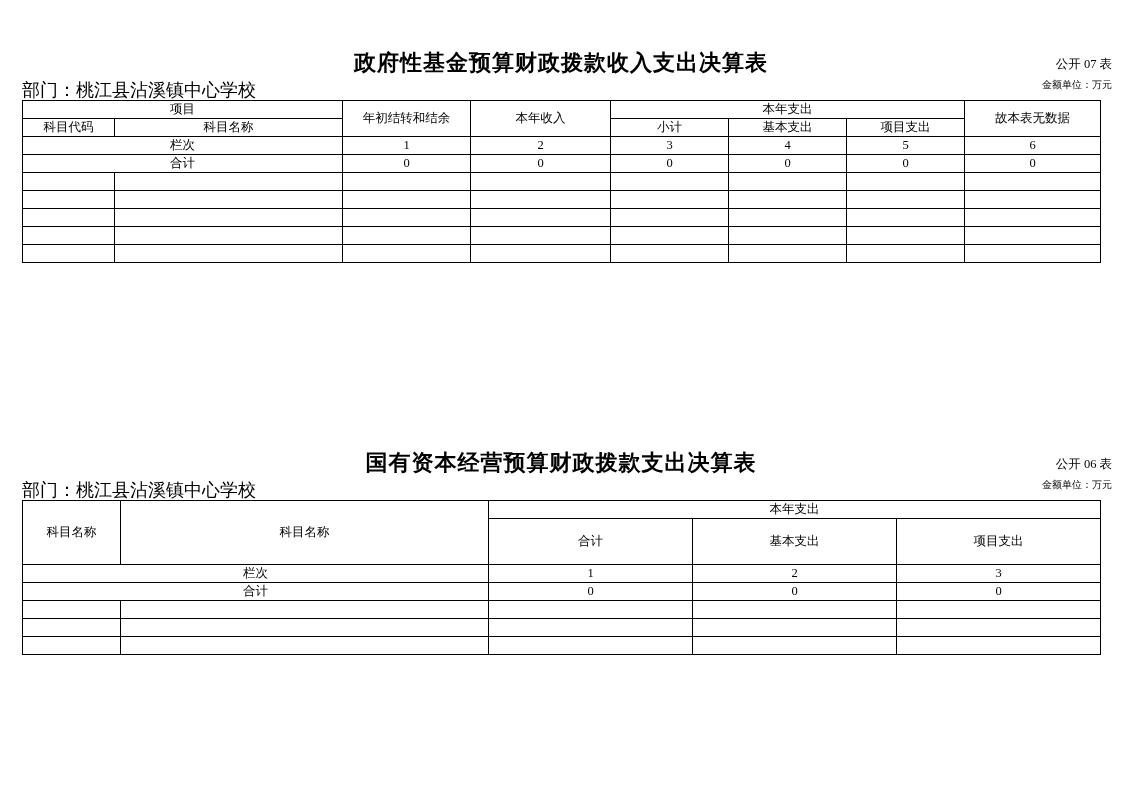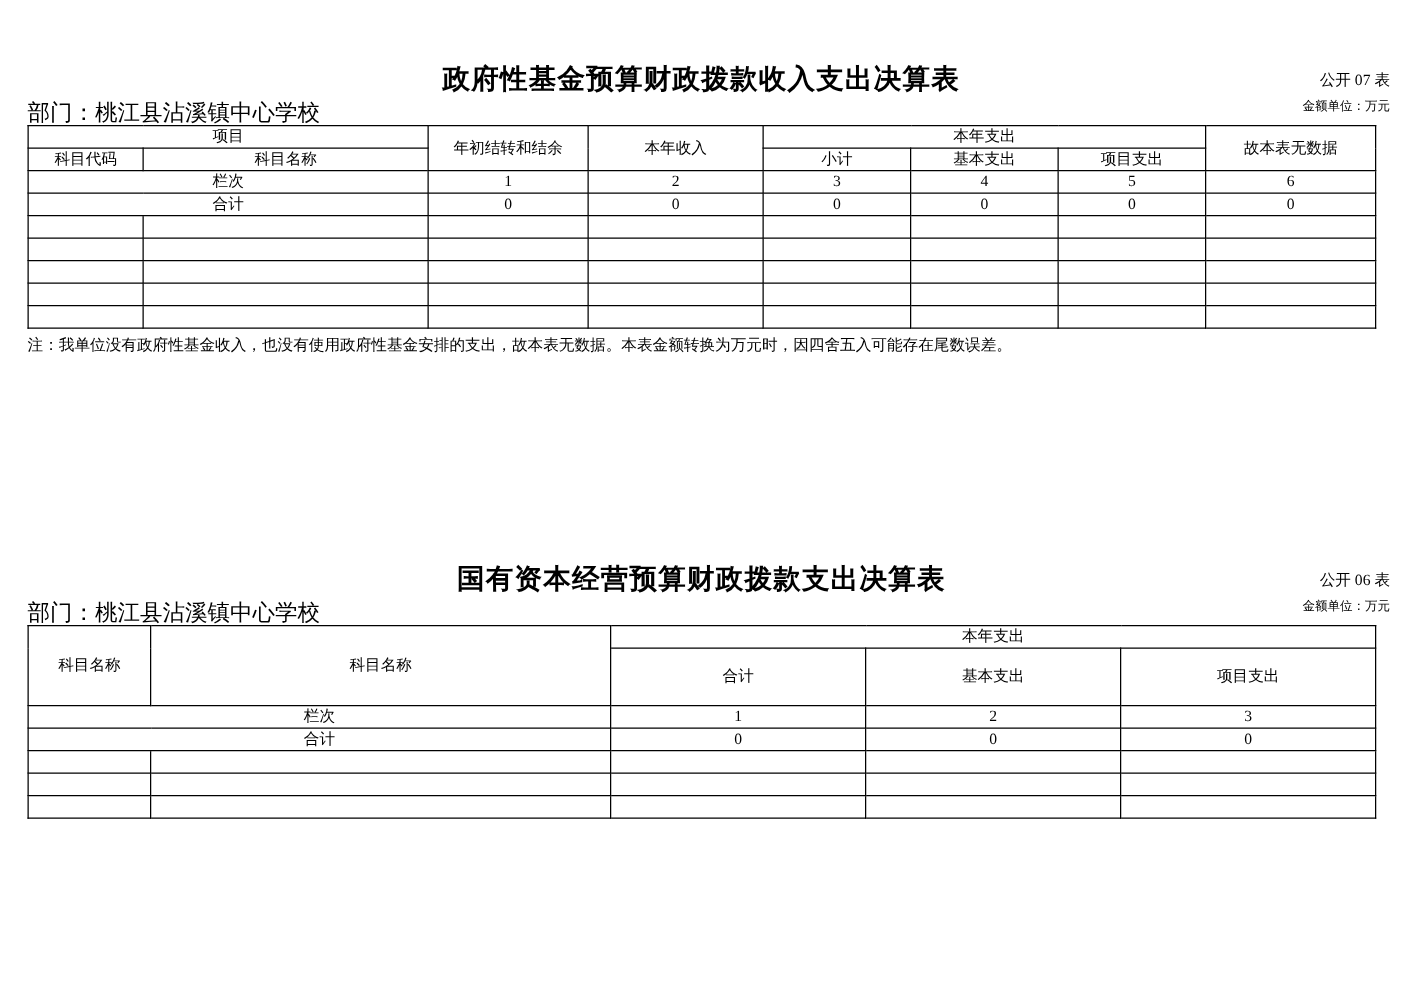--- a/index.html
+++ b/index.html
@@ -192,21 +192,20 @@
           <td>&nbsp;</td>
           <td>&nbsp;</td>
           <td>&nbsp;</td>
           <td>&nbsp;</td>
           <td>&nbsp;</td>
           <td>&nbsp;</td>
         </tr>
       </tbody>
     </table>
 
-    <div class="note">注：我单位没有政府性基金收入，也没有使用政府性基金安排的支出，故本表无数据。本表金额转换为万元时，因四舍五入可能存在尾数误差。</div>
   </div>
 
   <div class="section sec2">
 
     <div class="doc-title">国有资本经营预算财政拨款支出决算表</div>
 
     <div class="meta-row">
       <div class="meta-right-top">公开 06 表</div>
       <div class="meta-left">部门：桃江县沾溪镇中心学校</div>
       <div class="meta-right">金额单位：万元</div>

